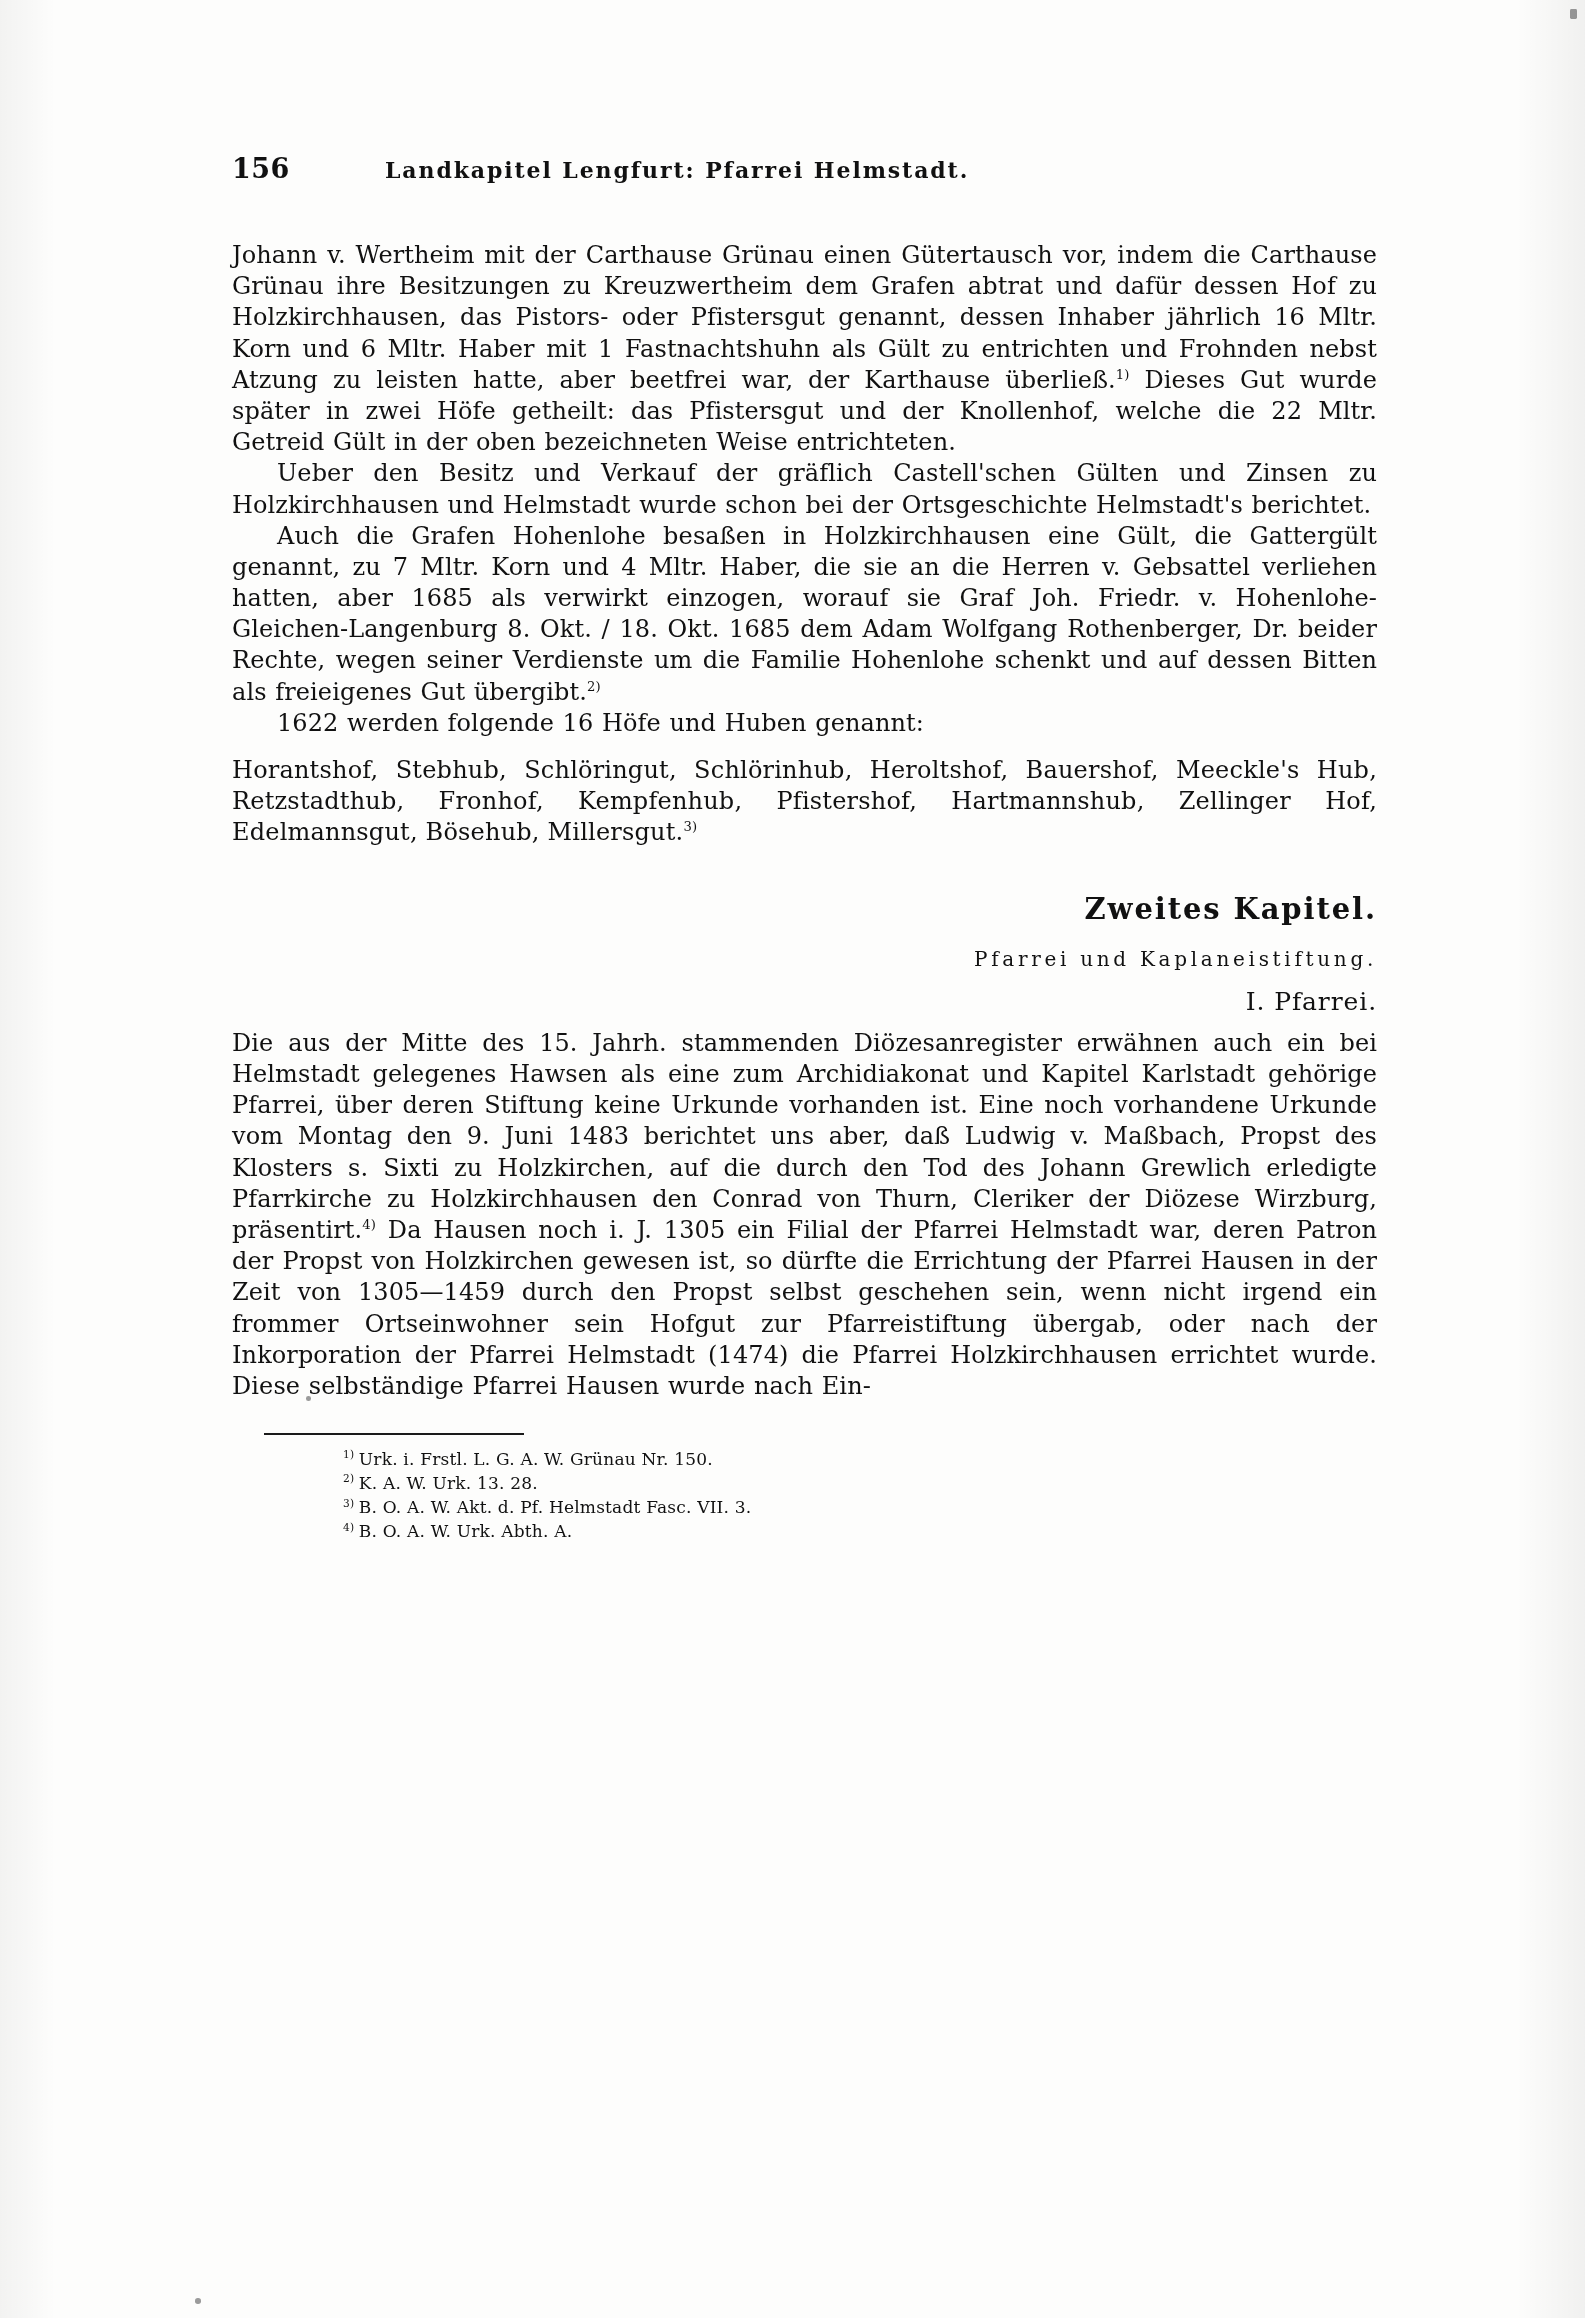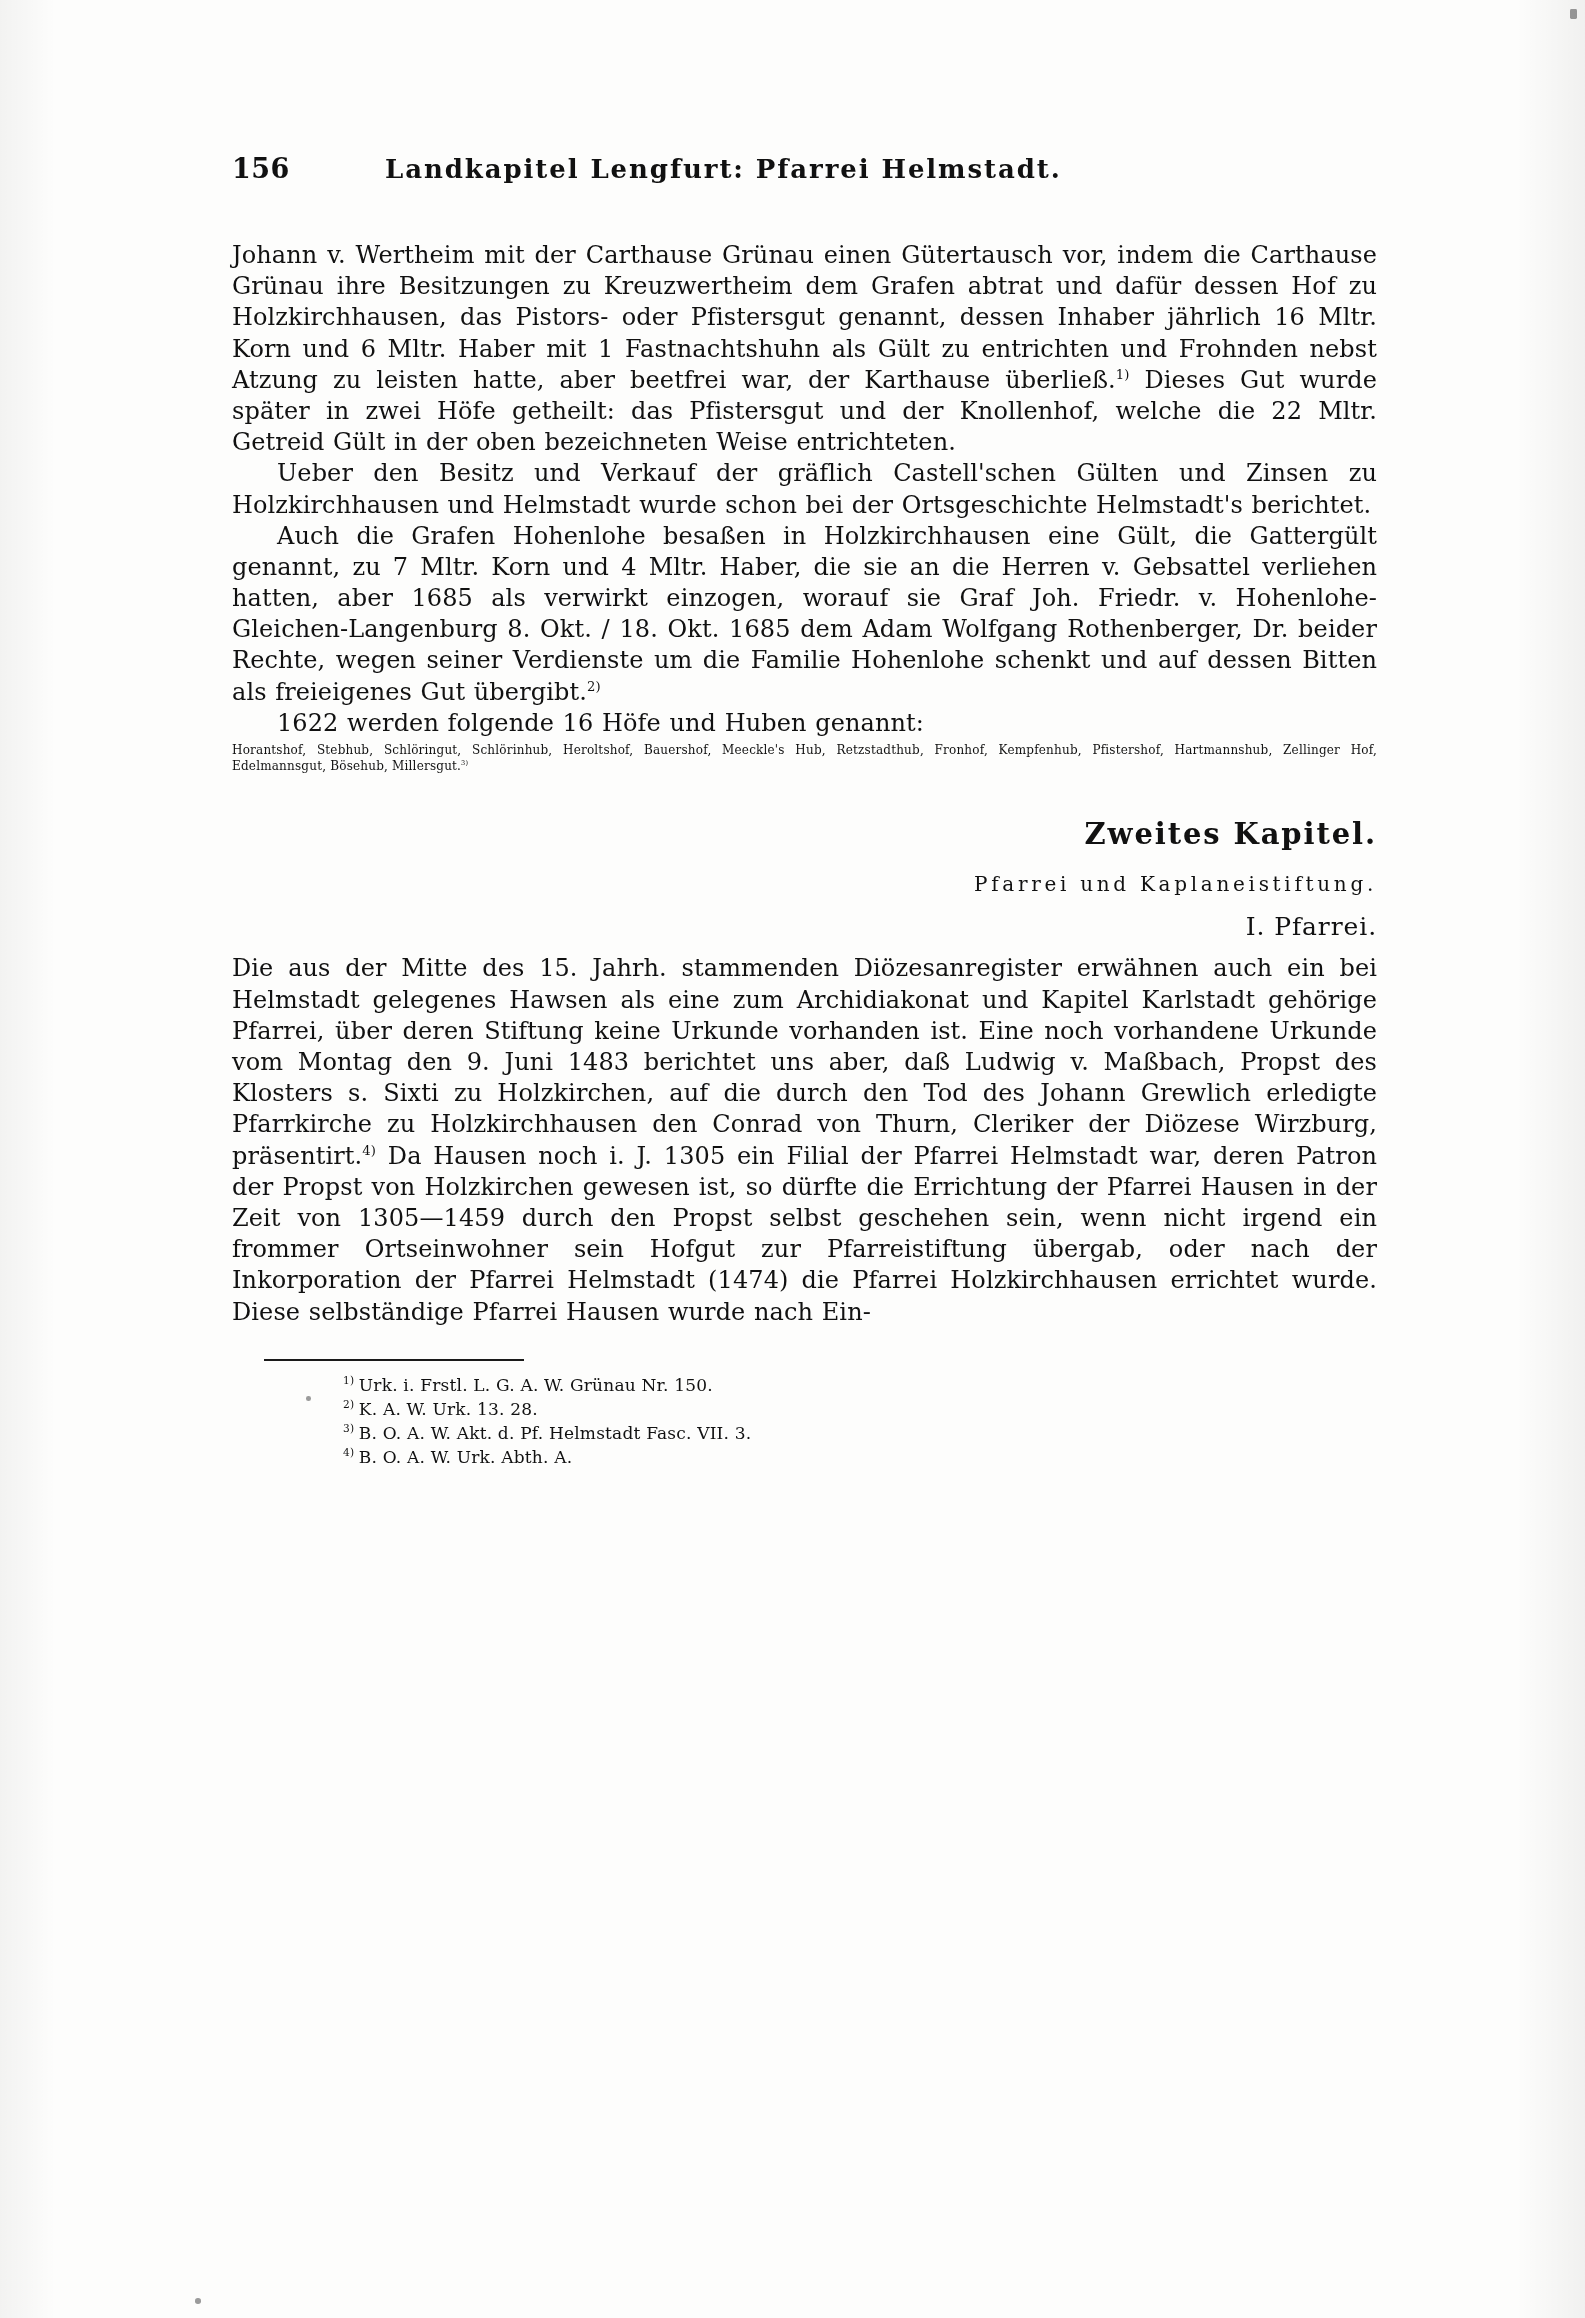--- a/index.html
+++ b/index.html
@@ -56,21 +56,21 @@
   .folio {
     font-family: "DejaVu Serif", serif;
     font-size: 27px;
     font-weight: 700;
     letter-spacing: 0.5px;
     width: 153px;
     flex: 0 0 153px;
   }
   .runtitle {
     font-family: "DejaVu Serif", serif;
-    font-size: 26px;
+    font-size: 22px;
     font-weight: 700;
     letter-spacing: 1.9px;
     white-space: nowrap;
   }
 
   
   .bodytext {
     font-family: "DejaVu Serif", serif;
     font-size: 24px;
     line-height: 1.30;
@@ -91,25 +91,25 @@
   }
   sup {
     font-size: 0.55em;
     vertical-align: super;
     line-height: 0;
   }
 
   
   .smalllist {
     font-family: "DejaVu Serif", serif;
-    font-size: 12px;
+    font-size: 24px;
     line-height: 1.30;
     text-align: justify;
     letter-spacing: 0.2px;
-    margin-top: 4px;
+    margin-top: 16px;
   }
   .smalllist p {
     margin: 0;
     text-indent: 0;
   }
 
   
   .chapter-block {
     margin-top: 43px;
     text-align: right;

